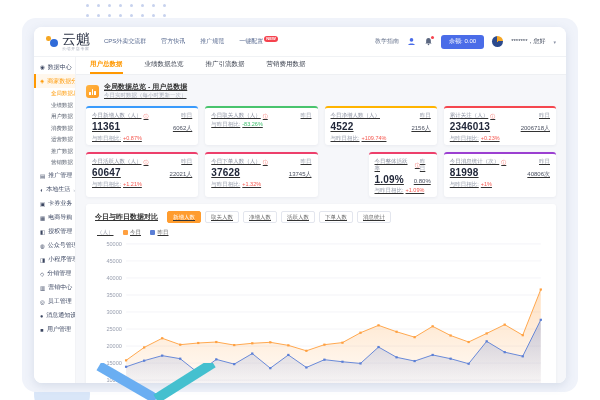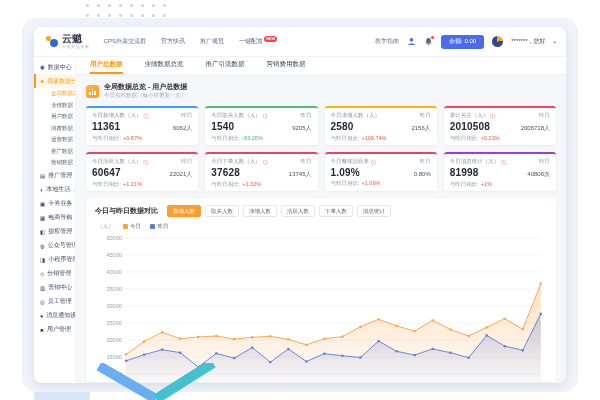--- a/index.html
+++ b/index.html
@@ -23,21 +23,21 @@
     background:#fff; border-radius:8px; overflow:hidden; z-index:3;
     box-shadow:0 3px 10px rgba(100,120,160,.18); display:flex; flex-direction:column; }
   
   .app-header { height:30px; flex:0 0 30px; display:flex; align-items:center;
     padding:0 10px 0 12px; border-bottom:1px solid #f0f2f5; background:#fff; }
   .logo { display:flex; align-items:center; gap:4px; margin-right:14px; }
   .logo-mark { position:relative; width:12px; height:11px; }
   .logo-mark .dot-o { position:absolute; left:0; top:0; width:4.5px; height:4.5px; border-radius:50%; background:#f5a623; }
   .logo-mark .dot-b { position:absolute; left:3.5px; top:2.5px; width:8px; height:8px; border-radius:50%; background:#2f6bd8; }
   .logo-text { display:flex; flex-direction:column; line-height:1; }
-  .logo-title { font-size:10px; font-weight:bold; color:#2b3345; }
+  .logo-title { font-size:14px; font-weight:normal; color:#2b3345; }
   .logo-sub { font-size:4px; color:#a7adbb; letter-spacing:.6px; margin-top:1px; }
   .top-nav { display:flex; align-items:center; gap:15px; }
   .top-nav .nav-link { font-size:6px; color:#56688f; cursor:pointer; position:relative; }
   .badge-new { display:inline-block; font-size:4px; font-weight:bold; color:#fff; background:#f5424e;
     border-radius:4px; padding:.5px 2px; transform:translateY(-3px); margin-left:1px; }
   .header-right { margin-left:auto; display:flex; align-items:center; gap:8px; }
   .guide-text { font-size:6px; color:#6b7790; }
   .hicon { width:9px; height:9px; display:inline-flex; }
   .bell-wrap { position:relative; }
   .bell-dot { position:absolute; right:-1px; top:-1px; width:3px; height:3px; border-radius:50%; background:#f5424e; }
@@ -61,21 +61,21 @@
   .side-sub { display:flex; align-items:center; height:11.5px; padding-left:17px;
     font-size:5.5px; color:#5a6270; cursor:pointer; white-space:nowrap; }
   .side-sub.active { color:#ff9800; }
   
   .main { flex:1; min-width:0; background:#f6f7fa; display:flex; flex-direction:column; overflow:hidden; }
   .tabbar { height:18px; flex:0 0 18px; background:#fff; border-bottom:1px solid #eef0f3;
     display:flex; align-items:stretch; gap:22px; padding:0 14px; }
   .tab { font-size:6.5px; color:#3d4350; display:flex; align-items:center; cursor:pointer;
     border-bottom:2px solid transparent; }
   .tab.active { color:#ff9800; border-bottom-color:#ff9800; font-weight:bold; }
-  .content { flex:1; padding:8px 10px 0; overflow:hidden; }
+  .content { flex:1; padding:8px 10px 0; overflow:hidden;text-decoration:underline; }
   .section-head { display:flex; align-items:center; gap:5px; }
   .section-icon { width:13px; height:13px; border-radius:3px;
     background:linear-gradient(135deg,#ffb443,#ff9a1f);
     display:flex; align-items:flex-end; justify-content:center; gap:1px; padding-bottom:2.5px; }
   .section-icon i { display:block; width:1.6px; background:#fff; border-radius:.5px; }
   .section-icon i:nth-child(1){height:3.5px;} .section-icon i:nth-child(2){height:6px;} .section-icon i:nth-child(3){height:4.5px;}
   .section-title { font-size:7px; font-weight:bold; color:#333; line-height:1.1; }
   .section-sub { font-size:5.5px; color:#a5abb8; margin-top:1.5px; }
   .cards-grid { display:grid; grid-template-columns:repeat(4,1fr); gap:7px; margin-top:7px; }
   .stat-card { background:#fff; border-radius:3px; border-top:2px solid #ccc;
@@ -302,45 +302,41 @@
                 <span class="card-yval">6062人</span>
               </div>
             <div class="card-bot"><span>与昨日相比:</span><span class="pct" style="color: rgb(245, 86, 78);">+0.87%</span></div>
           </div>
           <div class="stat-card" style="border-top-color: rgb(73, 196, 109);">
             <div class="card-top">
                 <span>今日取关人数（人）</span>
                 <span class="info">ⓘ</span>
                 <span class="yd">昨日</span>
               </div>
-            <div class="card-mid">
-                <span class="card-val">1540</span>
-                <span class="card-yval">9205人</span>
-              </div>
             <div class="card-bot"><span>与昨日相比:</span><span class="pct" style="color: rgb(60, 191, 108);">-83.26%</span></div>
           </div>
           <div class="stat-card" style="border-top-color: rgb(255, 180, 0);">
             <div class="card-top">
                 <span>今日净增人数（人）</span>
                 <span class="yd">昨日</span>
               </div>
             <div class="card-mid">
-                <span class="card-val">2580</span>
+                <span class="card-val">4522</span>
                 <span class="card-yval">2156人</span>
               </div>
             <div class="card-bot"><span>与昨日相比:</span><span class="pct" style="color: rgb(245, 86, 78);">+109.74%</span></div>
           </div>
           <div class="stat-card" style="border-top-color: rgb(245, 71, 79);">
             <div class="card-top">
                 <span>累计关注（人）</span>
                 <span class="info">ⓘ</span>
                 <span class="yd">昨日</span>
               </div>
             <div class="card-mid">
-                <span class="card-val">2010508</span>
+                <span class="card-val">2346013</span>
                 <span class="card-yval">2006718人</span>
               </div>
             <div class="card-bot"><span>与昨日相比:</span><span class="pct" style="color: rgb(245, 86, 78);">+0.23%</span></div>
           </div>
         </div>
 
         <div class="cards-grid">
           <div class="stat-card" style="border-top-color: rgb(237, 63, 107);">
             <div class="card-top">
                 <span>今日活跃人数（人）</span>
@@ -358,21 +354,21 @@
                 <span>今日下单人数（人）</span>
                 <span class="info">ⓘ</span>
                 <span class="yd">昨日</span>
               </div>
             <div class="card-mid">
                 <span class="card-val">37628</span>
                 <span class="card-yval">13745人</span>
               </div>
             <div class="card-bot"><span>与昨日相比:</span><span class="pct" style="color: rgb(245, 86, 78);">+1.32%</span></div>
           </div>
-          <div class="stat-card" style="border-top-color: rgb(237, 63, 107);">
+          <div class="stat-card" style="border-top-color: rgb(237, 63, 107); margin-left: 44px;">
             <div class="card-top">
                 <span>今日整体活跃率</span>
                 <span class="info">ⓘ</span>
                 <span class="yd">昨日</span>
               </div>
             <div class="card-mid">
                 <span class="card-val">1.09%</span>
                 <span class="card-yval">0.80%</span>
               </div>
             <div class="card-bot"><span>与昨日相比:</span><span class="pct" style="color: rgb(245, 86, 78);">+1.09%</span></div>

